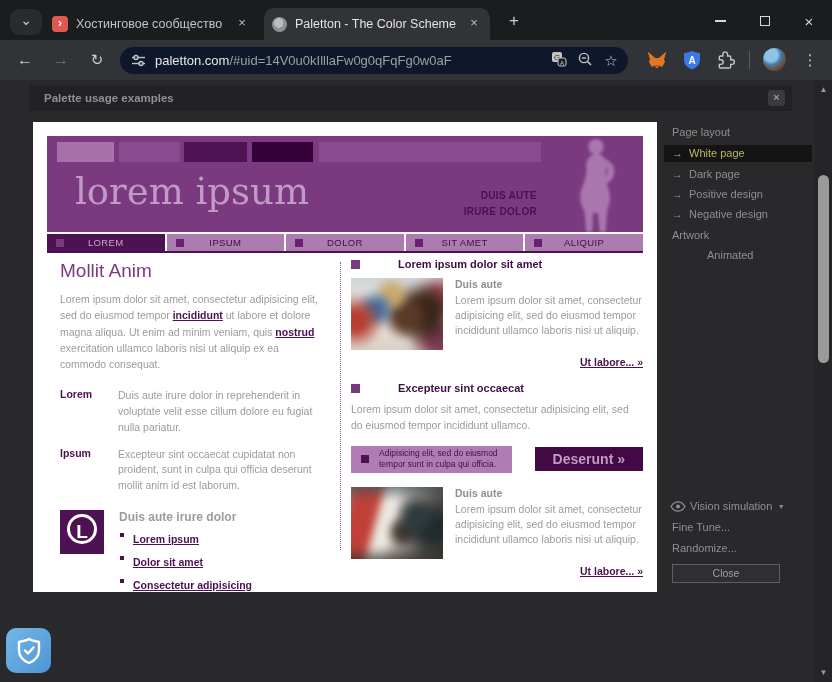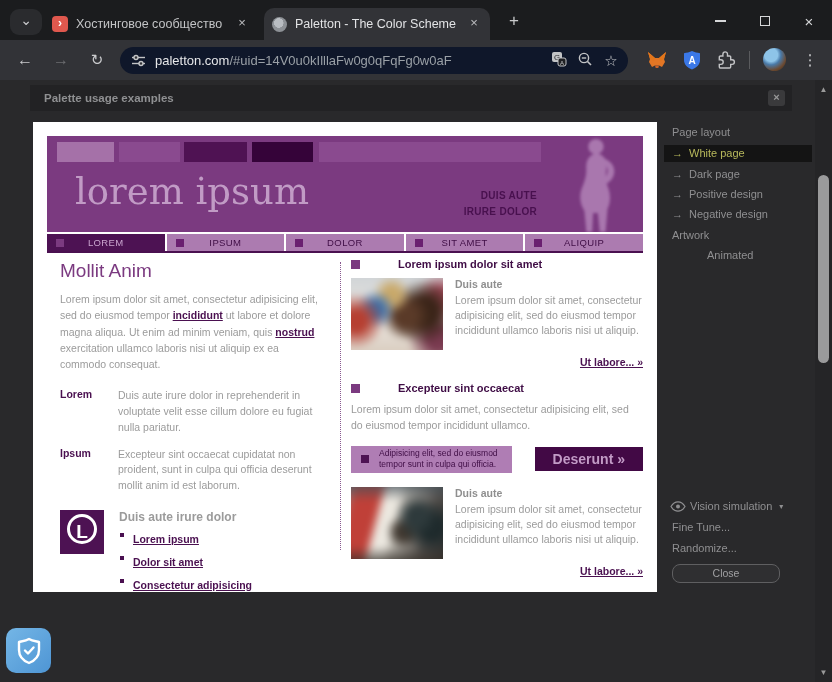--- a/index.html
+++ b/index.html
@@ -154,21 +154,21 @@
   
   .side-title { position:absolute; left:672px; top:46px; font-size:11px; color:#8f8f91; }
   .side-item { position:absolute; left:672px; font-size:11px; color:#8f8f91; cursor:pointer; white-space:nowrap; }
   .side-sel { position:absolute; left:664px; top:65px; width:148px; height:17px; background:#141414;
     color:#b8b95c; font-size:11px; line-height:17px; padding-left:8px; cursor:pointer; white-space:nowrap; }
   .side-arrow { margin-right:6px; }
   .vision-row { position:absolute; left:670px; top:420px; display:flex; align-items:center; gap:4px;
     font-size:11px; color:#8f8f91; cursor:pointer; }
   .caret { font-size:8px; margin-left:3px; }
   .close-btn { position:absolute; left:672px; top:484px; width:108px; height:19px; background:#2f2f31;
-    border:1px solid #5f5f61; border-radius:8px; color:#a0a0a2; font-size:10.5px; text-align:center;
+    border:1px solid #5f5f61; border-radius:0; color:#a0a0a2; font-size:10.5px; text-align:center;
     line-height:17px; cursor:pointer; }
 
   
   .shield-badge { position:absolute; left:6px; top:548px; width:45px; height:45px; border-radius:10px;
     background:linear-gradient(135deg,#74b6e6,#4e95d4); display:flex; align-items:center; justify-content:center; cursor:pointer; }
 </style>
 </head>
 <body>
 
 <div class="tabstrip">

